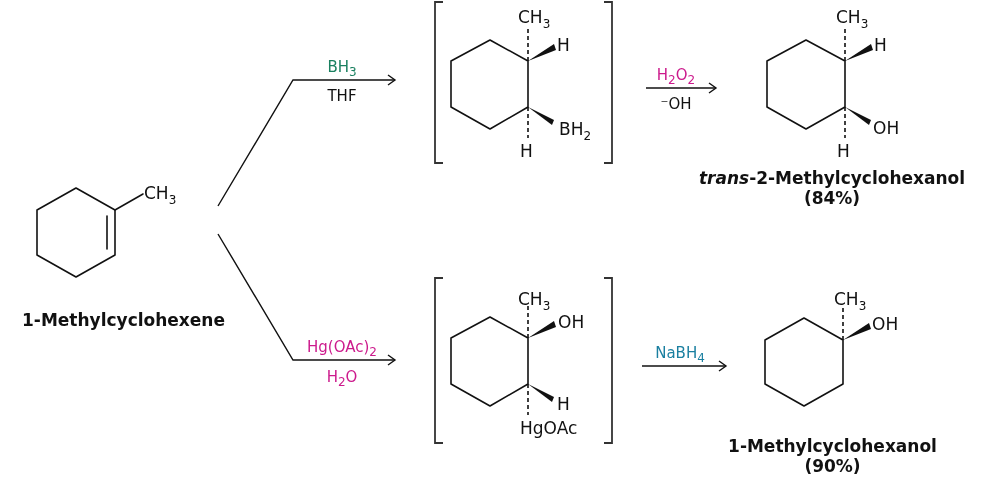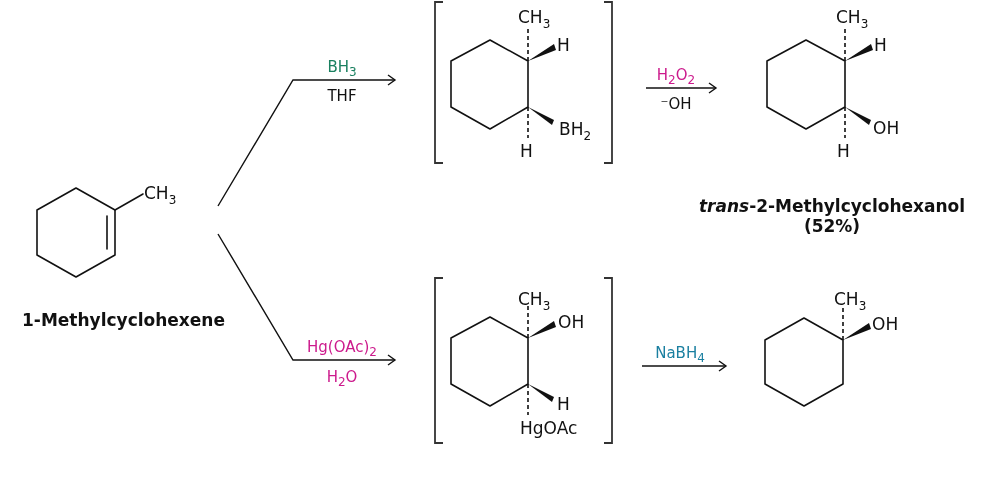--- a/index.html
+++ b/index.html
@@ -100,21 +100,23 @@
     <polygon class="wedge" points="843,340 869,323 871,329"></polygon>
     <text class="atom" x="834" y="305">CH<tspan class="sub" dy="5">3</tspan></text>
     <text class="atom" x="872" y="330" fill="#cc1a8c">OH</text>
   </g>
 </svg>
 
 <div class="label" style="left:0px; top:310px; width:225px;text-align:right;">
   <span>1-Methylcyclohexene</span>
 </div>
 
-<div class="label" style="left:680px; top:196px; width:304px;">
+<div class="label" style="left:680px; top:168px; width:304px;">
   <div>
     <span class="it">trans</span><span>-2-Methylcyclohexanol</span>
   </div>
-  <div>(52%)</div>
+  <div>(84%)</div>
 </div>
 
 <div class="label" style="left:700px; top:436px; width:265px;">
+  <div>1-Methylcyclohexanol</div>
+  <div>(90%)</div>
 </div>
 
 </body></html>

